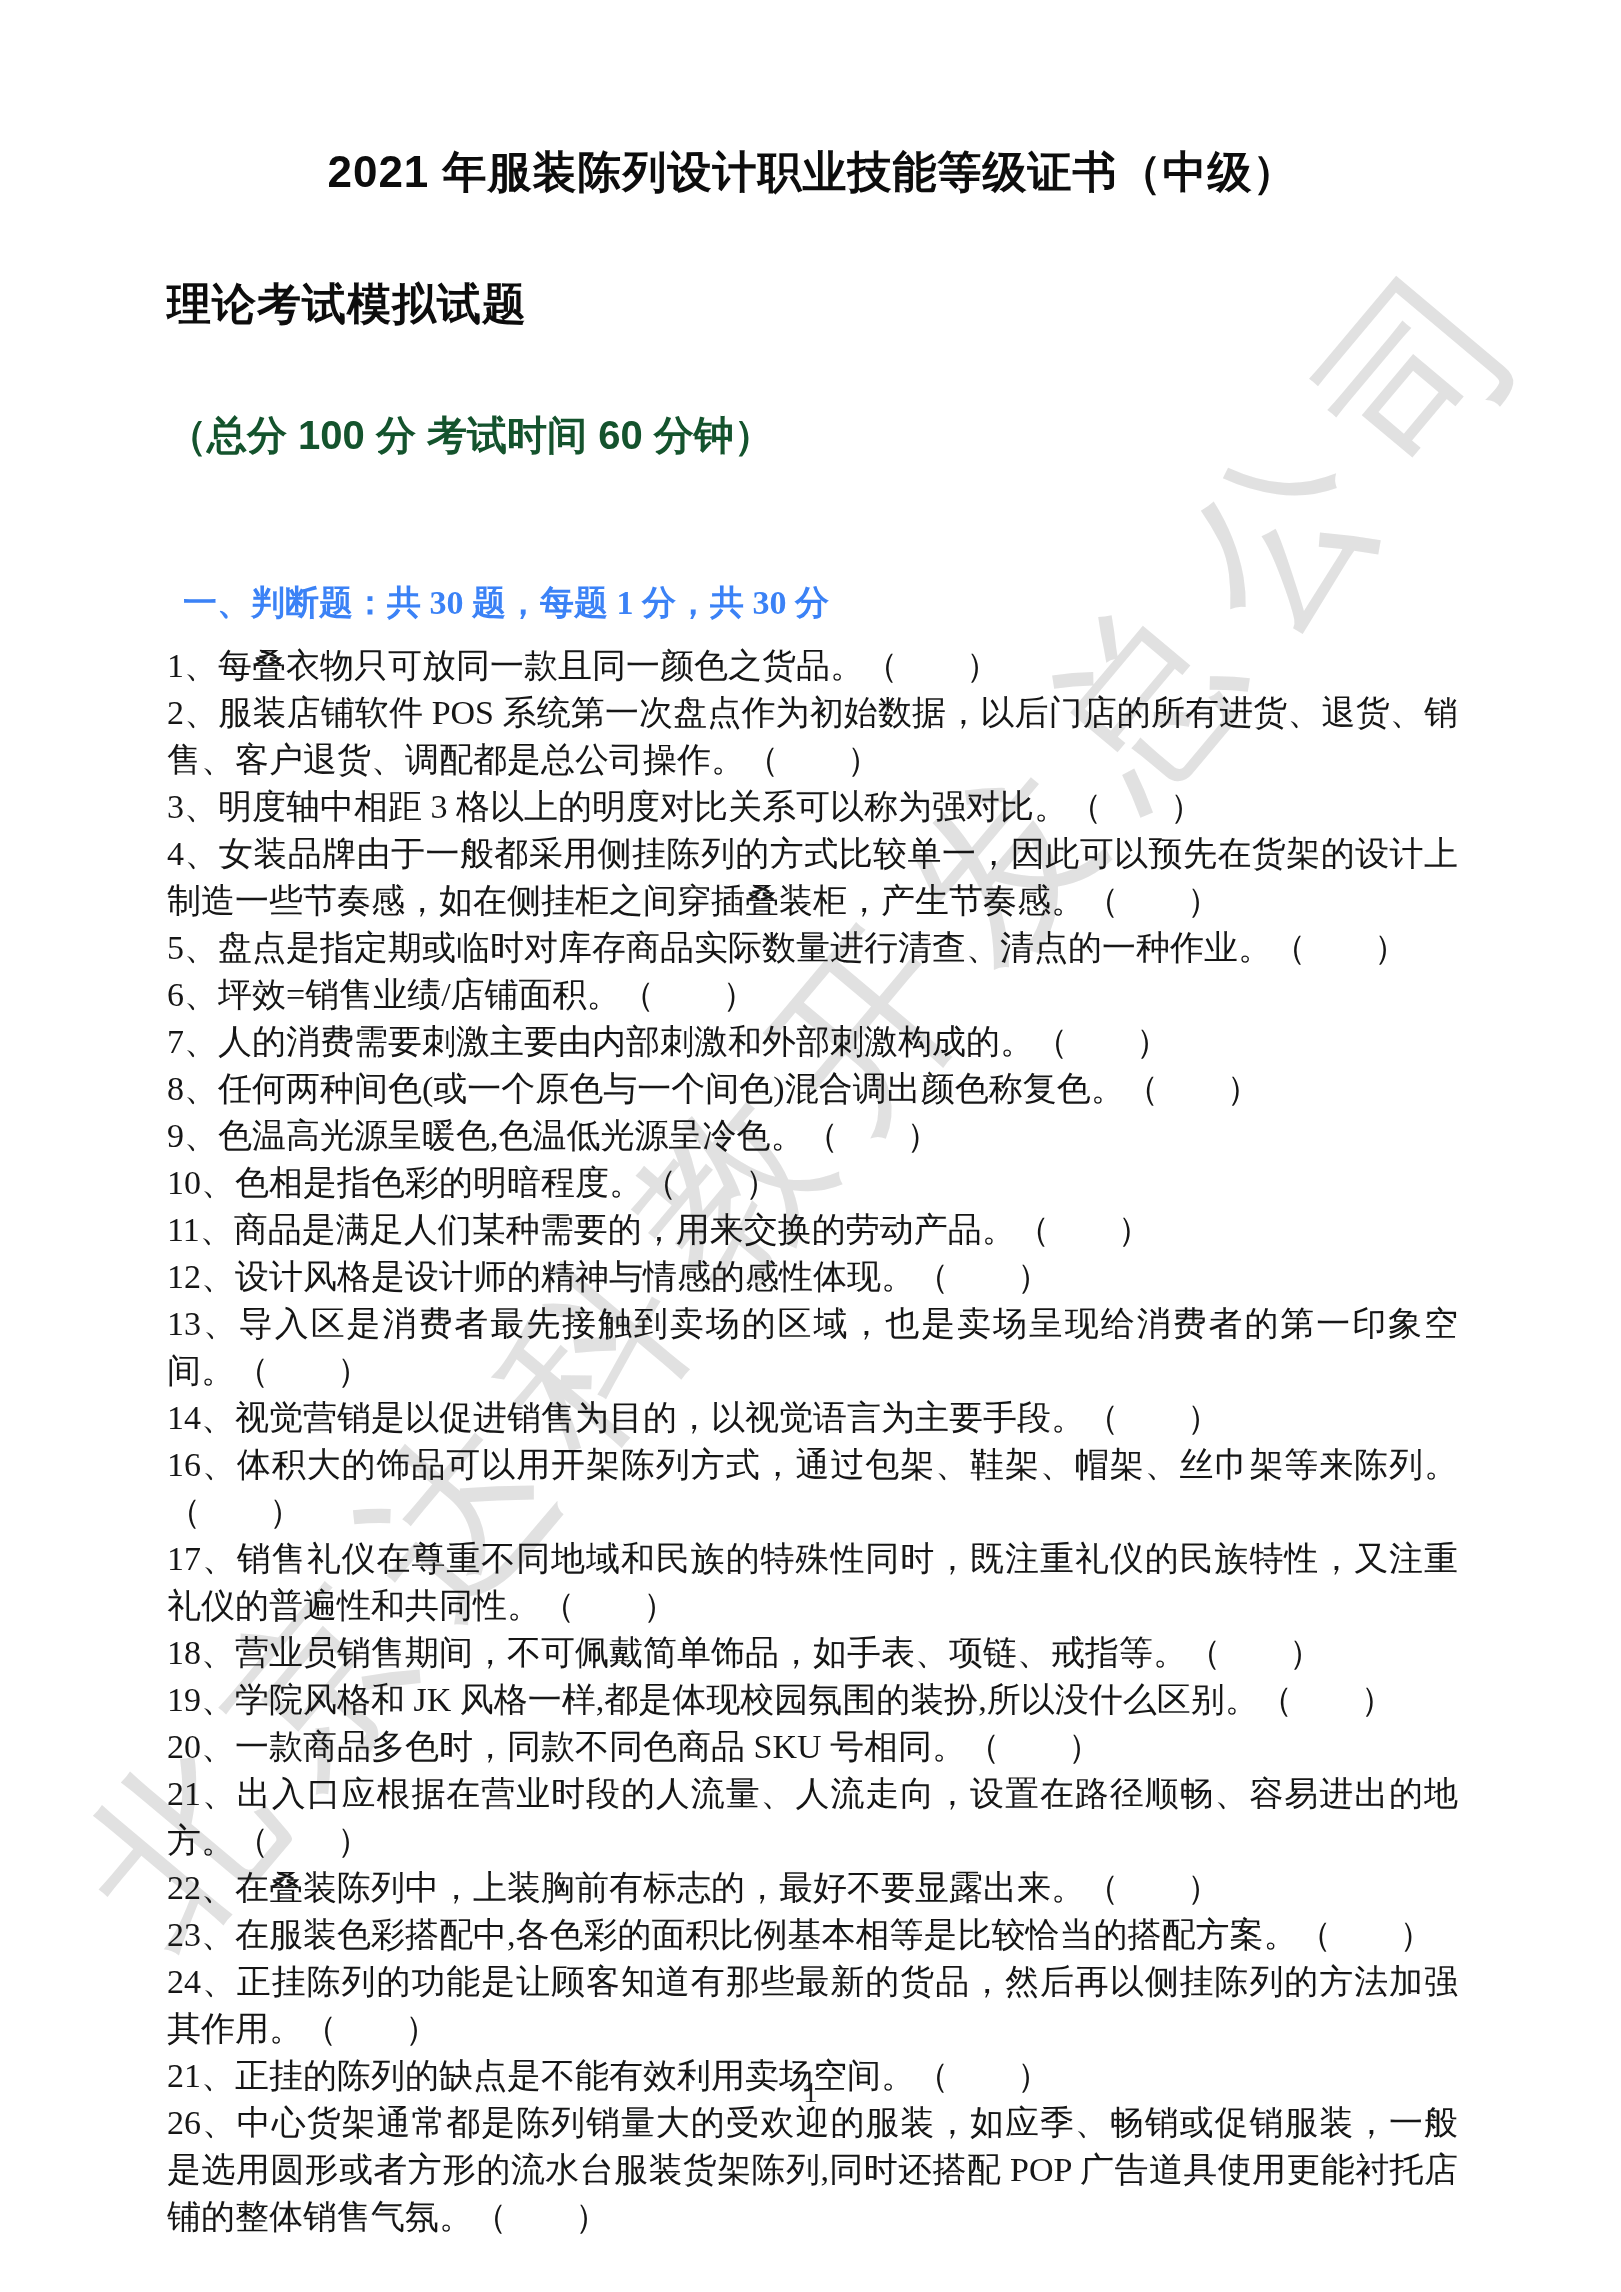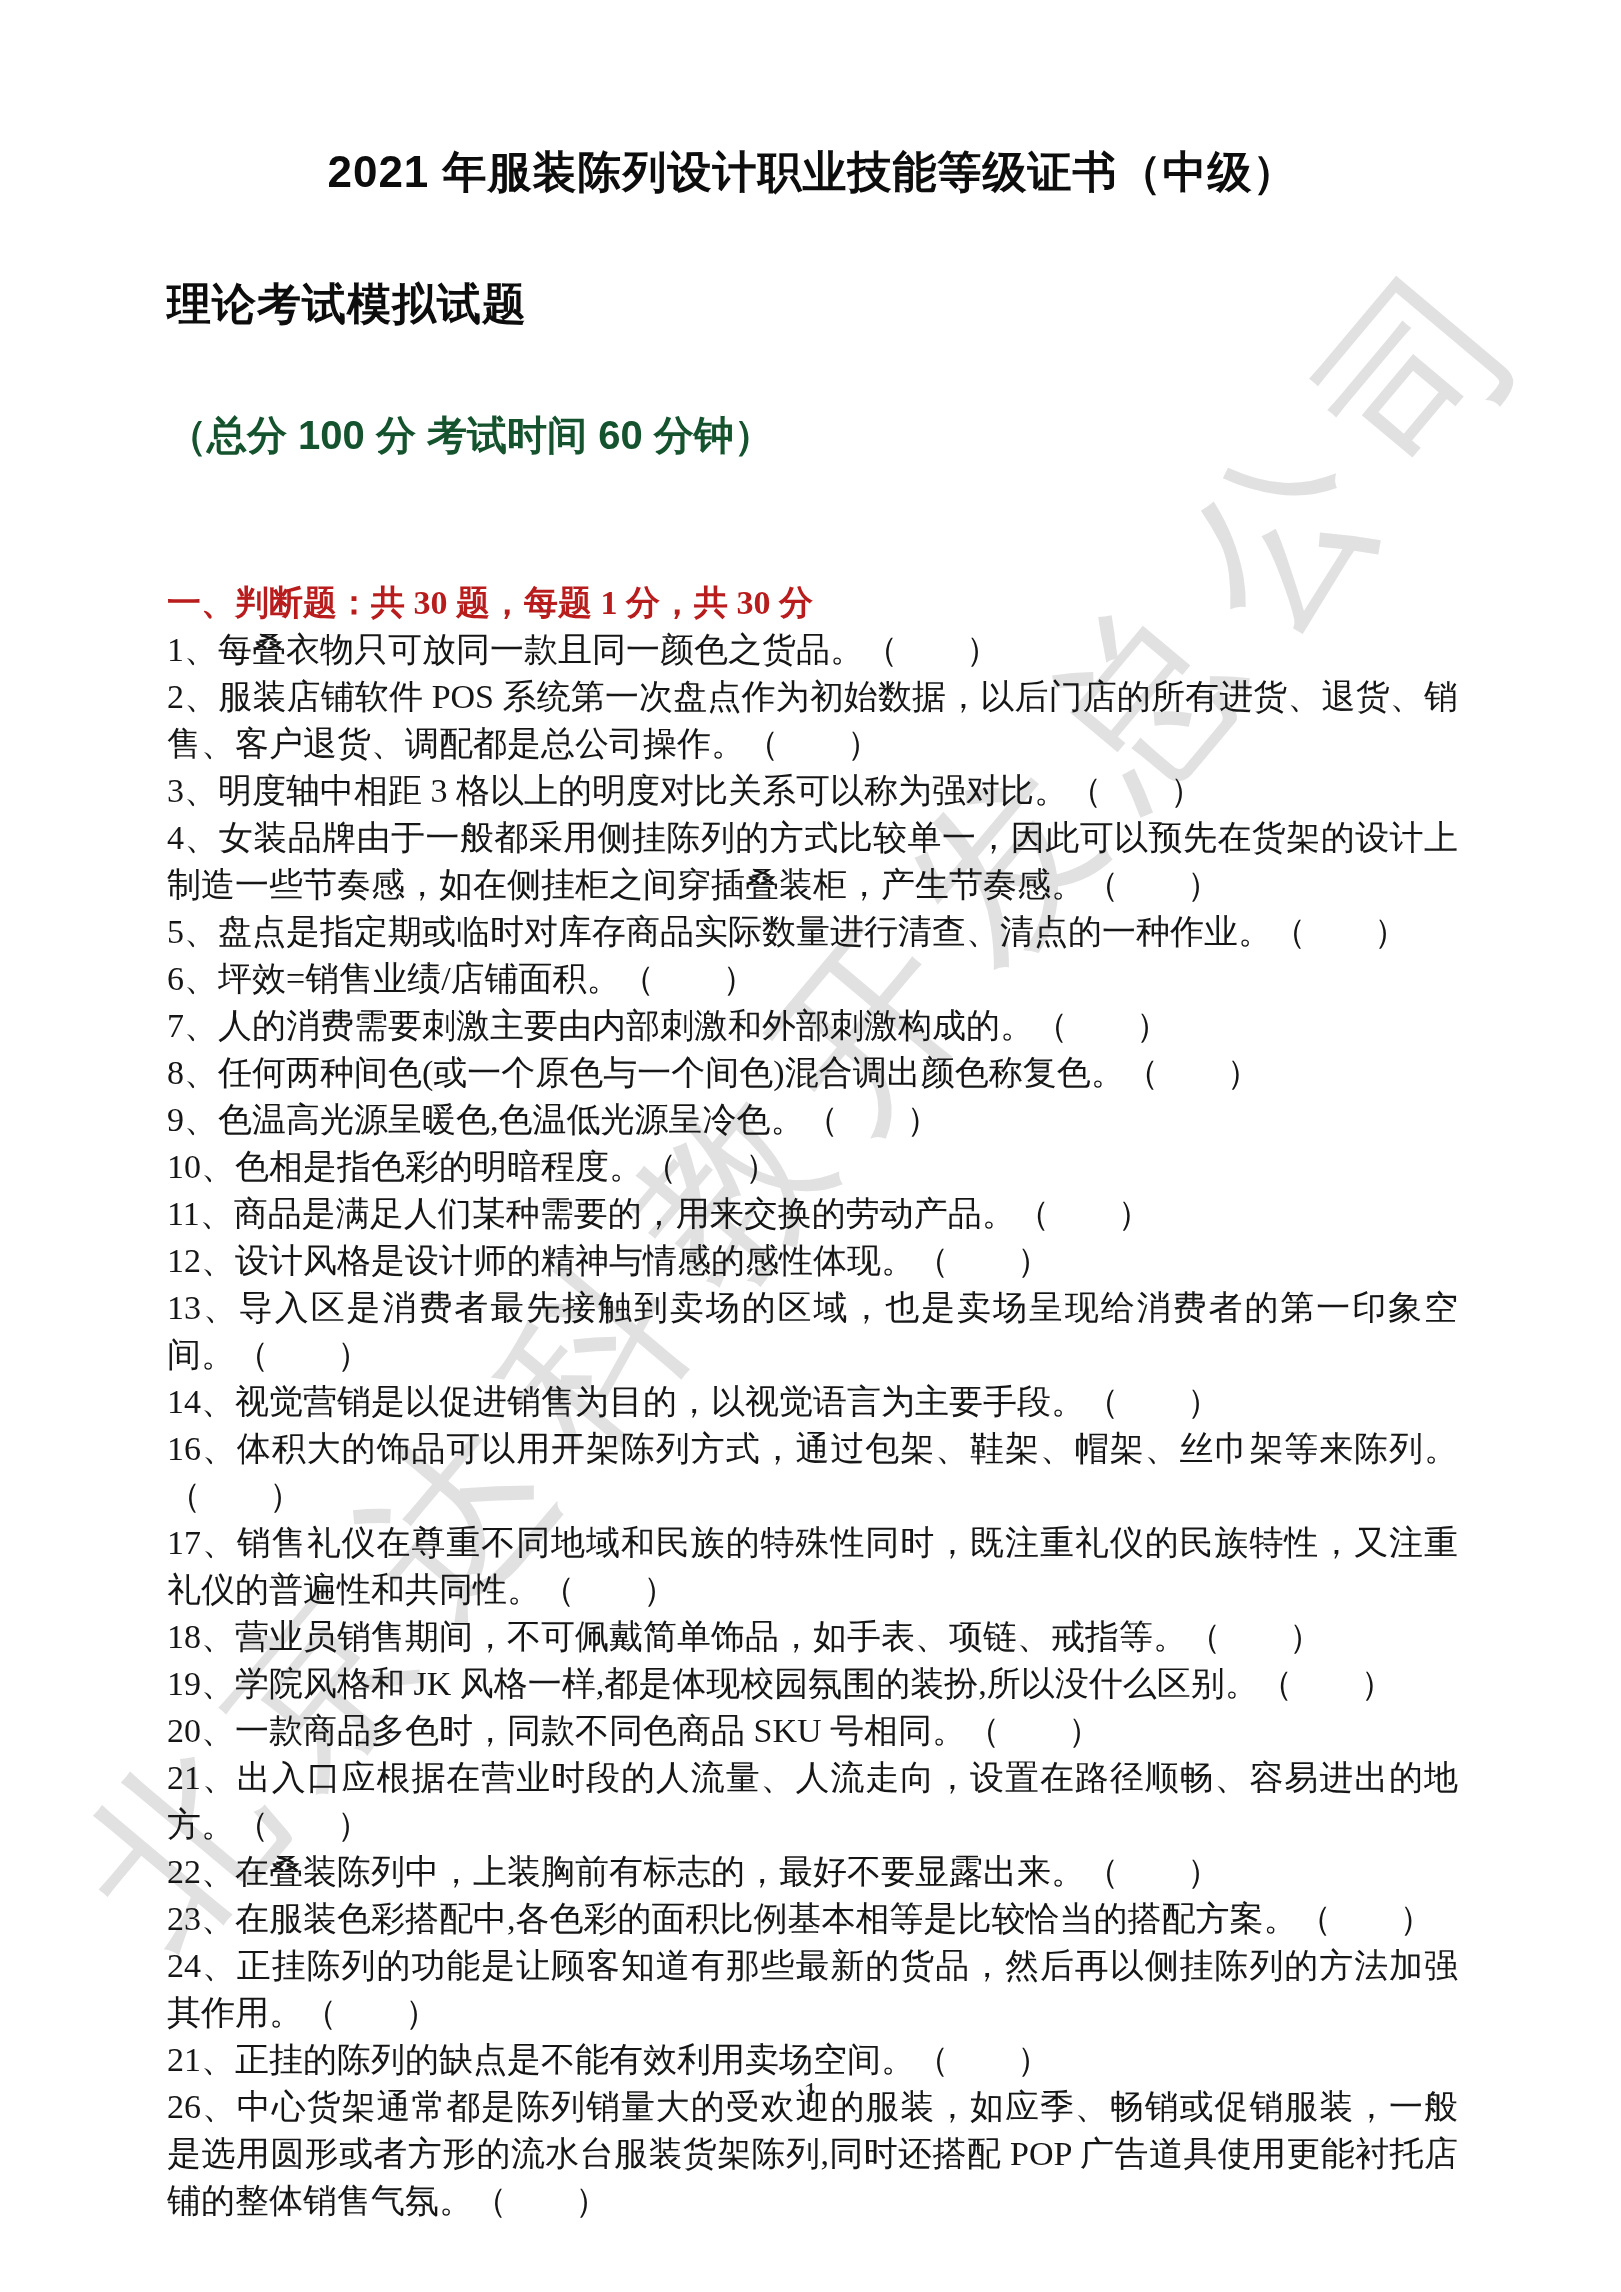--- a/index.html
+++ b/index.html
@@ -58,23 +58,23 @@
     font-size: 40px;
     color: #14532d;
   }
   .exam-body {
     margin-top: 116px;
     font-size: 34px;
     line-height: 47px;
     text-align: justify;
   }
   .section-header {
-    margin: 0;
+    margin: 16px;
     font-weight: bold;
-    color: #b91c1c;
+    color: #3b82f6;
   }
   .question-list p {
     margin: 0;
     color: #161616;
   }
   .page-number {
     position: absolute;
     top: 2076px;
     left: 0;
     width: 100%;

